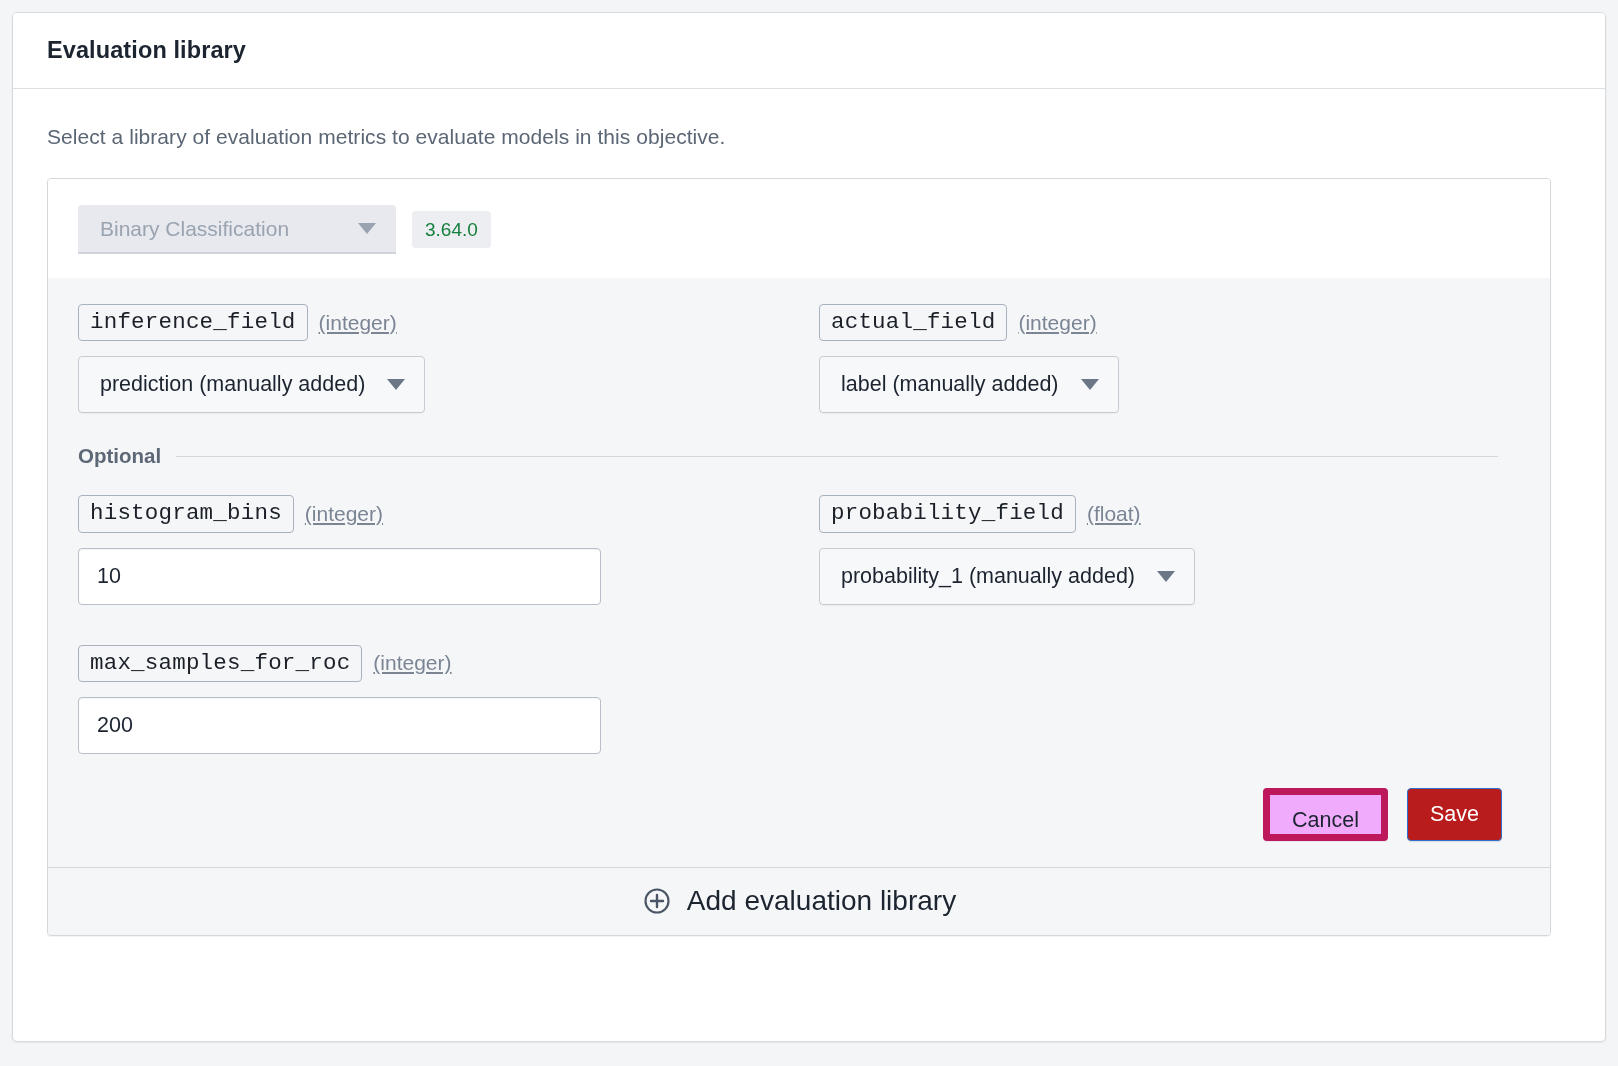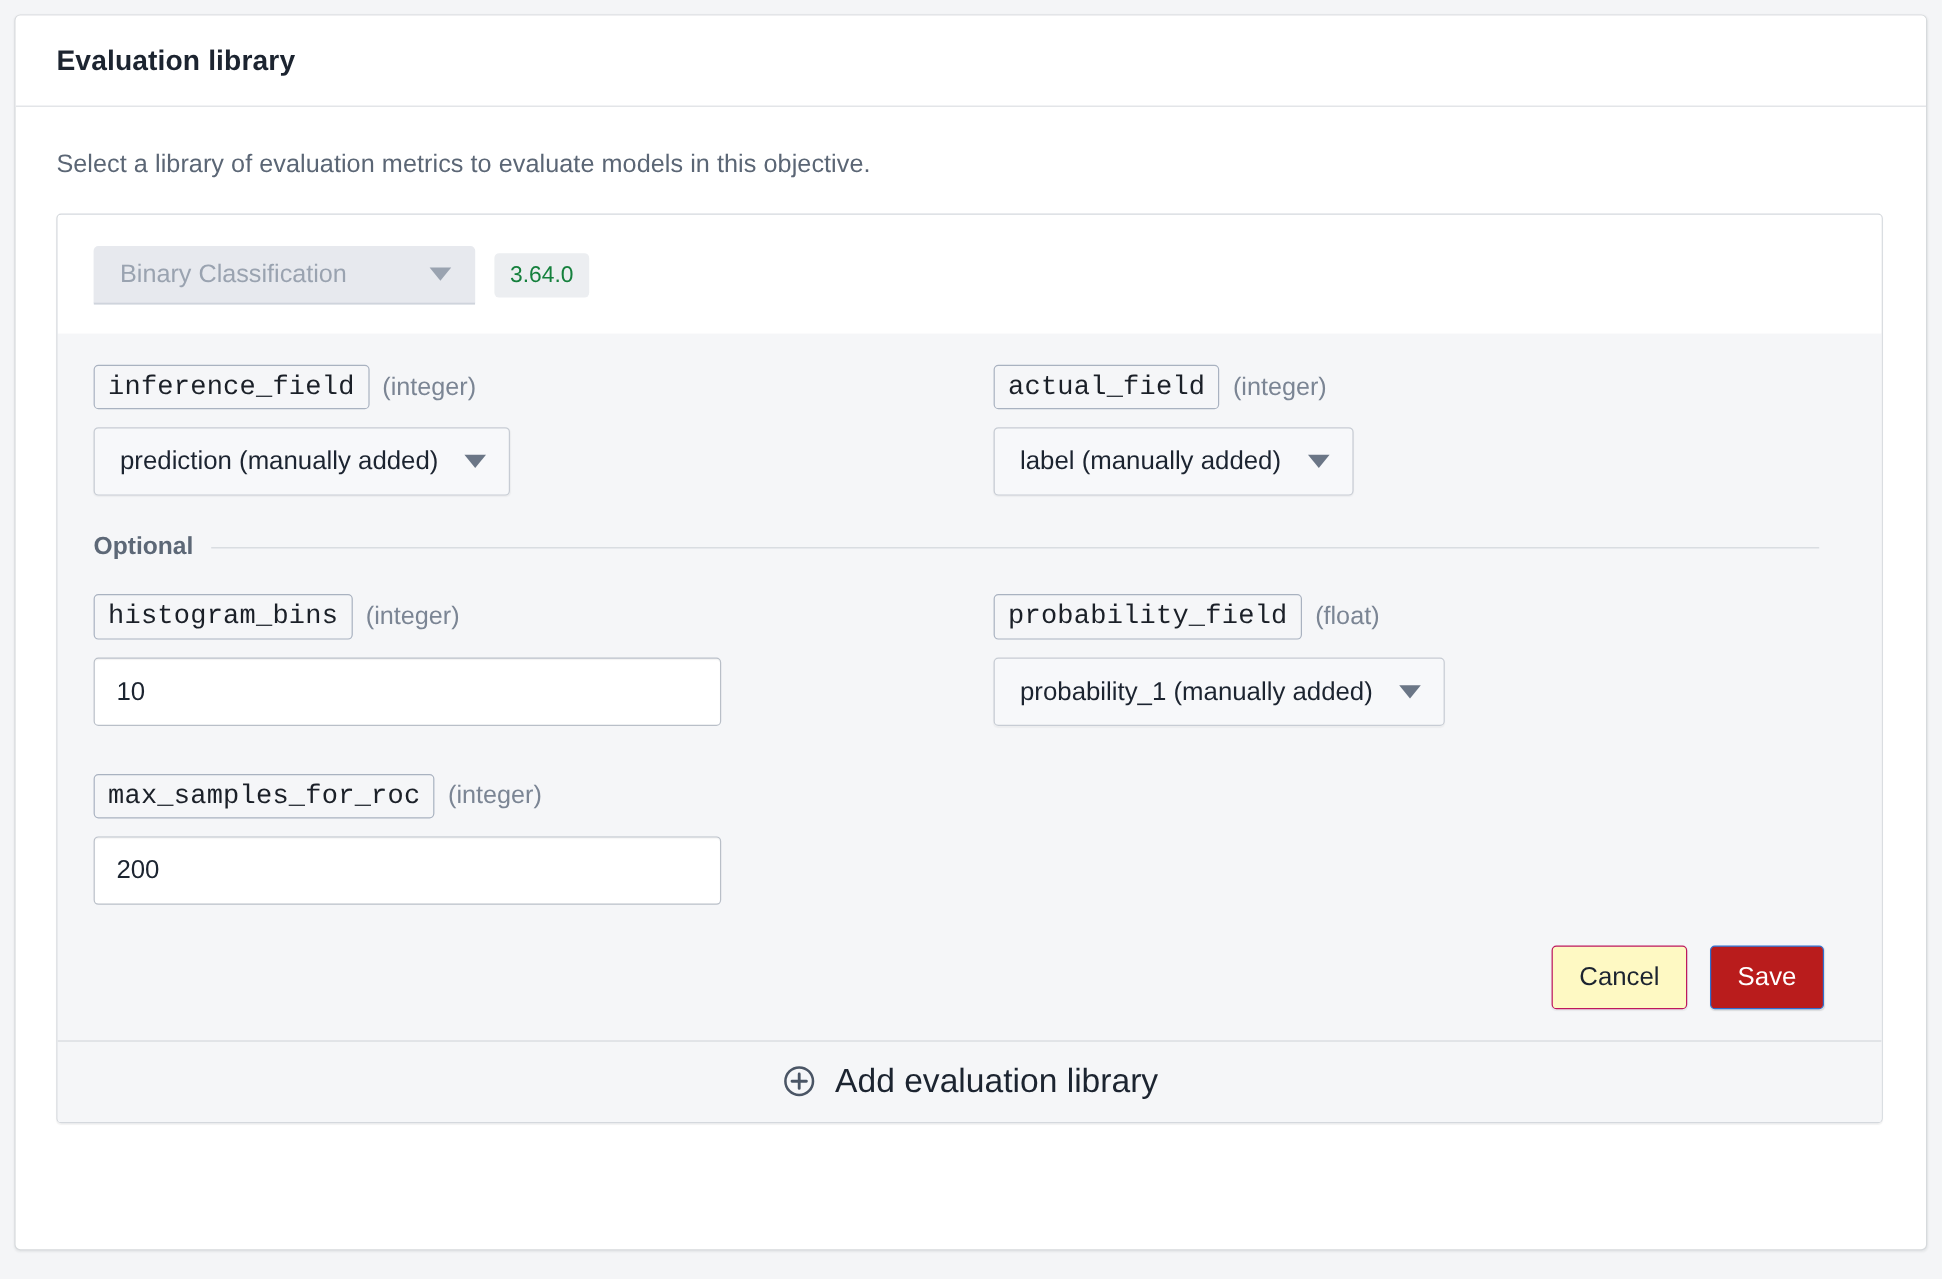--- a/index.html
+++ b/index.html
@@ -40,21 +40,21 @@
   }
 
   .panel-title {
     font-size: 23.5px;
     font-weight: bold;
     color: #1c2430;
     letter-spacing: .1px;
   }
 
   .panel-body {
-    padding: 36px 36px 0 34px;
+    padding: 36px 54px 0 34px;
   }
 
   .intro {
     font-size: 21px;
     color: #5b6675;
     margin-bottom: 29px;
     letter-spacing: .05px;
   }
 
   
@@ -143,20 +143,21 @@
     font-size: 22.5px;
     color: #1b2028;
     padding: 5px 11px 6px 11px;
     line-height: 1.08;
     letter-spacing: .2px;
   }
 
   .type-hint {
     font-size: 21px;
     color: #7b8594;
+    text-decoration: underline;
   }
 
   .field-select {
     display: flex;
     align-items: center;
     justify-content: space-between;
     gap: 22px;
     height: 57px;
     padding: 0 19px 0 21px;
     background: #f7f8fa;
@@ -221,22 +222,22 @@
   .btn {
     font-size: 21.5px;
     font-family: "Liberation Sans", sans-serif;
     border-radius: 4px;
     padding: 0 22px;
     height: 53px;
     cursor: pointer;
     line-height: 51px;
   }
   .btn-cancel {
-    background: #fef9c3;
-    border: 1px solid #be185d;
+    background: #f0abfc;
+    border: 7px solid #be185d;
     color: #1c2430;
     box-shadow: 0 1px 1px rgba(16,22,26,.06);
   }
   .btn-save {
     background: #b91c1c;
     border: 1px solid #2f70d1;
     color: #ffffff;
     box-shadow: 0 1px 1px rgba(16,22,26,.12);
   }
 

